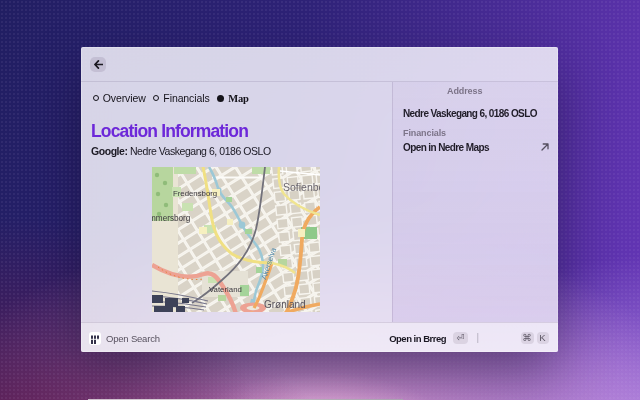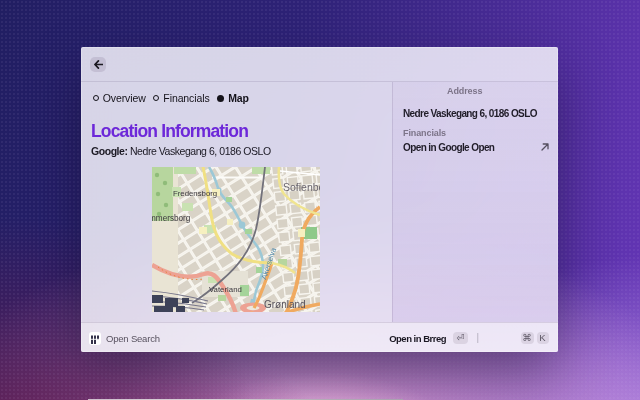--- a/index.html
+++ b/index.html
@@ -68,21 +68,21 @@
   <div class="header">
     <div class="backbtn">
       <svg width="9" height="9" viewBox="0 0 9 9">
           <path d="M4.4 0.9 L0.9 4.5 L4.4 8.1 M1.2 4.5 L8.4 4.5" stroke="#1c1a22" stroke-width="1.7" fill="none" stroke-linecap="round" stroke-linejoin="round"></path>
         </svg>
     </div>
   </div>
   <div class="nav">
     <span class="item"><span class="dot-o"></span>Overview</span>
     <span class="item"><span class="dot-o"></span>Financials</span>
-    <span class="item" style="font-weight:bold; margin-right:0;"><span class="dot-f"></span>Map</span>
+    <span class="item" style="font-weight:bold; margin-right:0;font-family:Liberation Serif, serif;"><span class="dot-f"></span>Map</span>
   </div>
   <div class="title">Location Information</div>
   <div class="addr"><b>Google:</b> Nedre Vaskegang 6, 0186 OSLO</div>
 
   <div class="mapwrap">
     <svg width="168" height="168" viewBox="0 0 168 168">
       <rect width="168" height="168" fill="#edeae1"></rect>
       <g fill="#d9d3c7" stroke="#f7f5ef" stroke-width="1.5" transform="rotate(-32 80 60)">
         <rect x="-165.0" y="-161.0" width="15" height="10"></rect>
         <rect x="-148.5" y="-161.0" width="15" height="10"></rect>
@@ -1173,21 +1173,21 @@
         <text x="57" y="125" font-size="7.8">Vaterland</text>
         <text x="112" y="141" font-size="10" fill="#55505a">Grønland</text>
         <text x="0" y="0" font-size="7.5" fill="#4d86a8" transform="translate(114 113) rotate(-72)">Akerselva</text>
       </g>
     </svg>
   </div>
 
   <div class="rp-label" style="left:322px; top:39px;margin-left:44px;">Address</div>
   <div class="rp-value" style="left:322px; top:61px;">Nedre Vaskegang 6, 0186 OSLO</div>
   <div class="rp-label" style="left:322px; top:80.5px;">Financials</div>
-  <div class="rp-value" style="left:322px; top:95px;">Open in Google Open</div>
+  <div class="rp-value" style="left:322px; top:95px;">Open in Nedre Maps</div>
   <svg class="arrow-ne" style="left:459.5px; top:96px;" width="8" height="8" viewBox="0 0 8 8">
       <path d="M1 7 L7 1 M2.2 1 L7 1 L7 5.8" stroke="#565060" stroke-width="1.3" fill="none" stroke-linecap="round" stroke-linejoin="round"></path>
     </svg>
 
   <div class="bbar">
     <div class="brreg-ic">
       <svg width="12" height="13" viewBox="0 0 12 13">
         <rect x="2" y="2.5" width="2" height="8.5" fill="#34324a"></rect>
         <rect x="5" y="2.5" width="2" height="8.5" fill="#34324a"></rect>
         <rect x="8" y="2.5" width="2" height="4" fill="#34324a"></rect>

